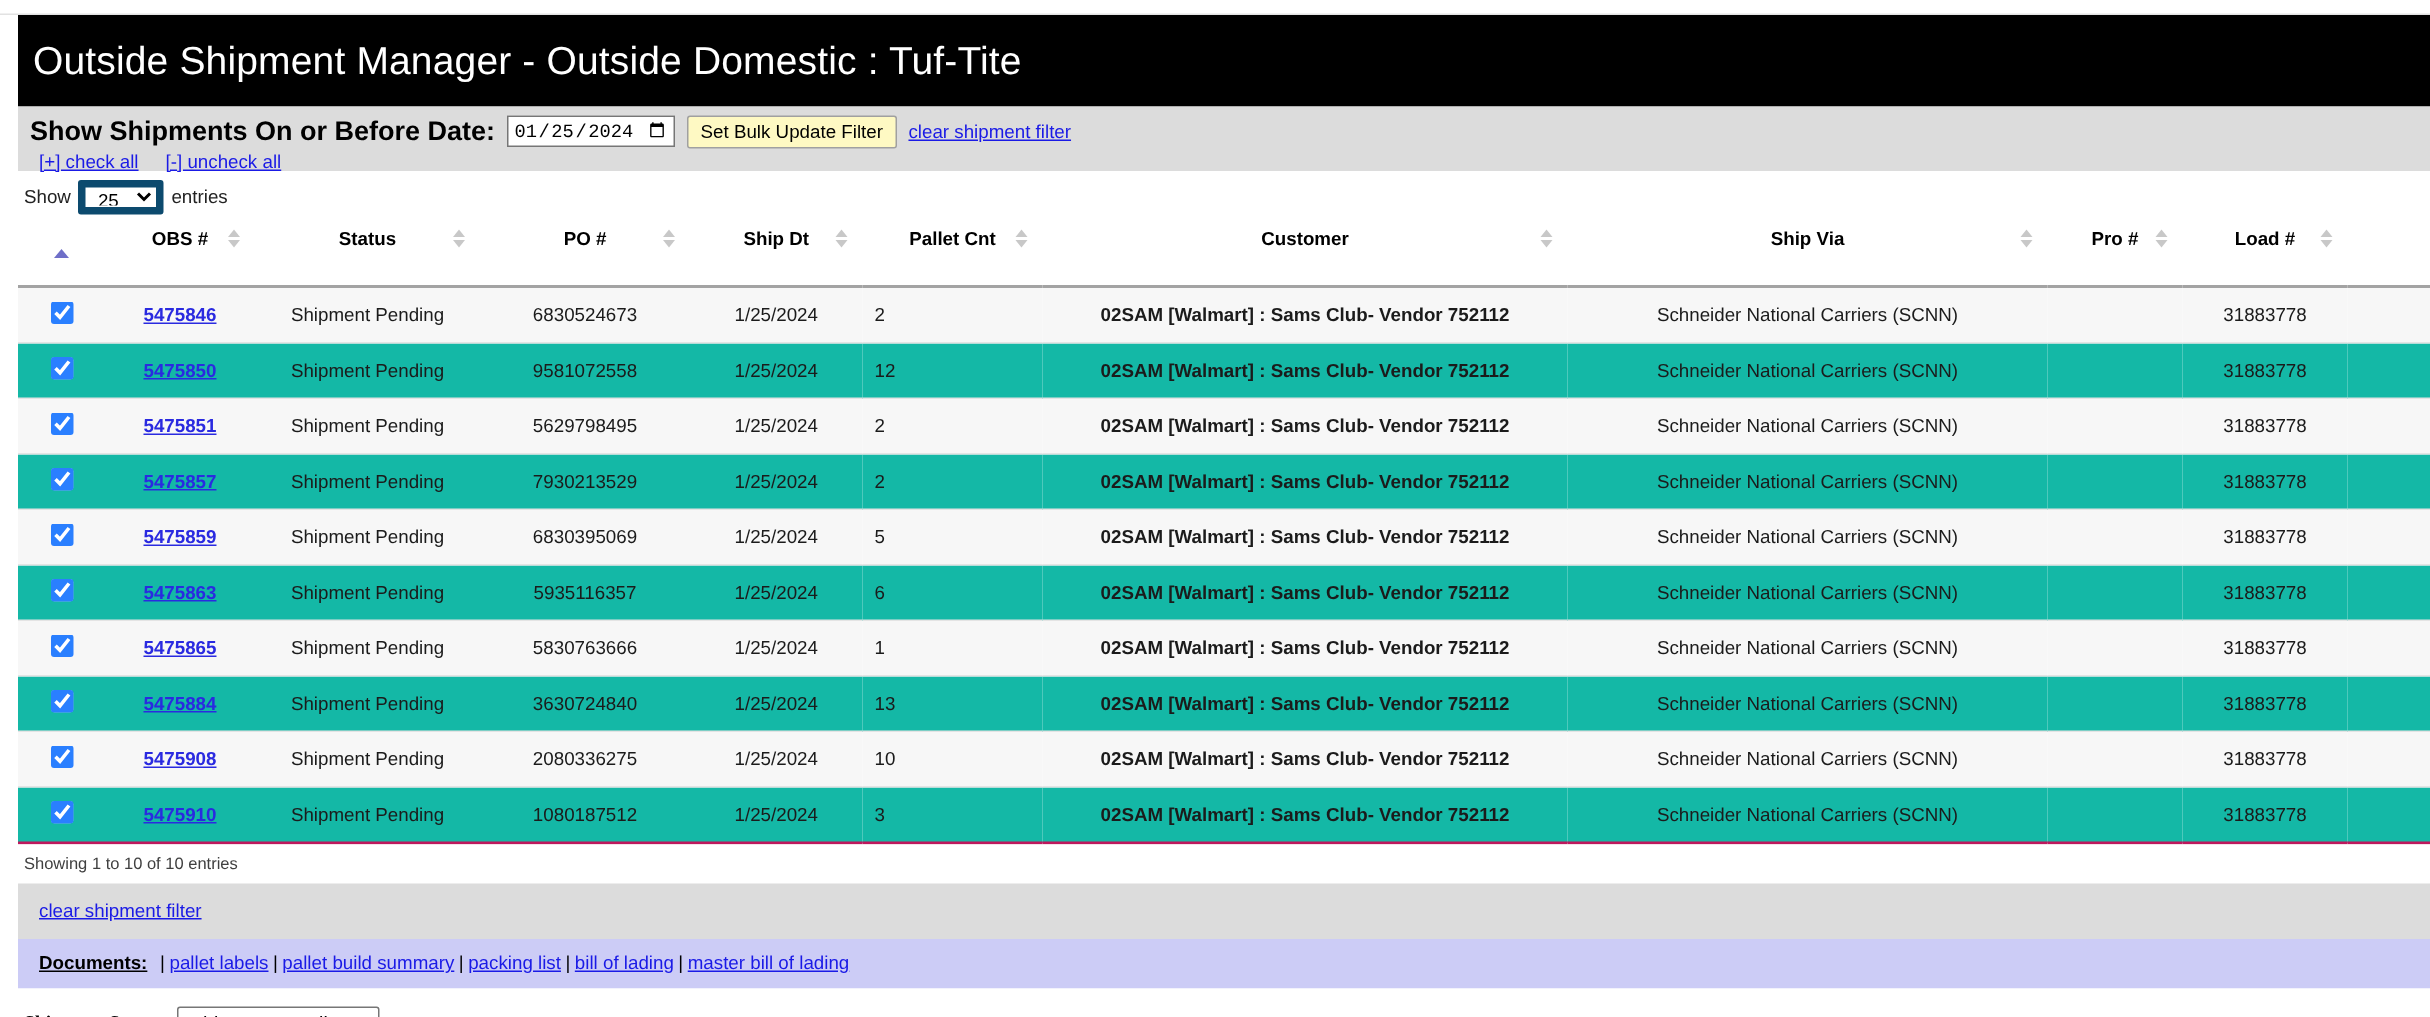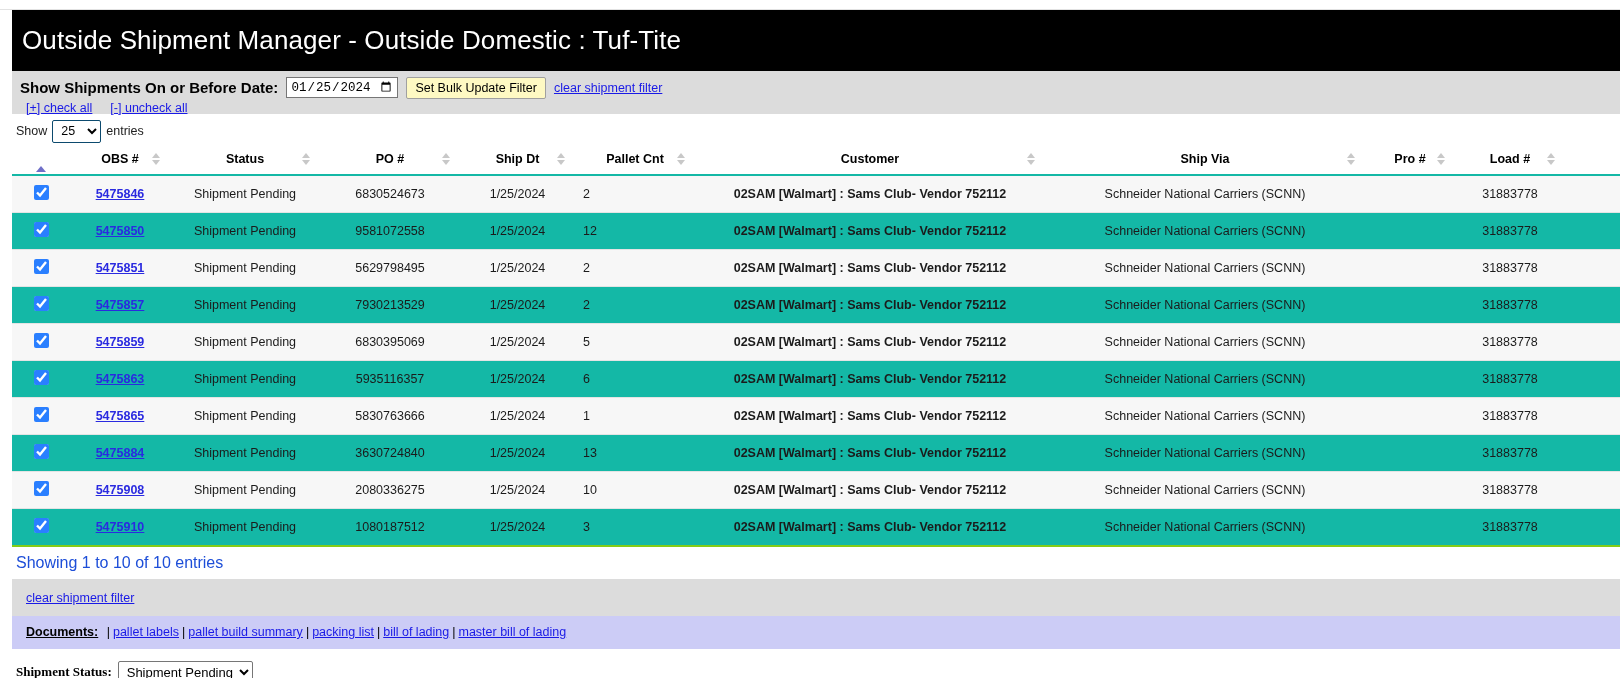--- a/index.html
+++ b/index.html
@@ -56,21 +56,21 @@
     padding: 6px 0 6px 8px;
     height: 43px;
   }
   .filter-row-1 {
     display: flex;
     align-items: center;
     gap: 8px;
     height: 21px;
   }
   .filter-label {
-    font-size: 15px;
+    font-size: 18px;
     font-weight: bold;
     color: #000;
     white-space: nowrap;
   }
   .date-input {
     font-family: "Liberation Mono", monospace;
     font-size: 12.5px;
     padding: 1px 3px;
     width: 112px;
     height: 21px;
@@ -112,21 +112,21 @@
     gap: 5px;
     font-size: 12.5px;
     color: #222;
     height: 32px;
   }
   .show-entries select {
     font-family: "Liberation Sans", sans-serif;
     font-size: 12.5px;
     height: 23px;
     padding: 1px 2px 1px 4px;
-    border: 1px solid #0c4a6e;
+    border: 5px solid #0c4a6e;
     border-radius: 2px;
     background: #fff;
     color: #000;
     cursor: pointer;
   }
 
   
   .table-wrap {
     background: #ffffff;
     overflow: hidden;
@@ -136,22 +136,22 @@
     border-collapse: collapse;
     width: 1700px;
     table-layout: fixed;
     font-size: 12.5px;
   }
   table.grid thead th {
     font-size: 12.5px;
     font-weight: bold;
     color: #000;
     background: #ffffff;
-    border-bottom: 2px solid #14b8a6;
-    padding: 6px 8px 8px 8px;
+    border-bottom: 2px solid #a3a3a3;
+    padding: 6px 8px 24px 8px;
     vertical-align: bottom;
     white-space: nowrap;
     position: relative;
     cursor: pointer;
   }
   th.th-center { text-align: center; }
   .th-inner {
     display: flex;
     align-items: center;
     justify-content: center;
@@ -188,21 +188,21 @@
   table.grid tbody td {
     padding: 9px 8px;
     border-bottom: 1px solid #e4e4e4;
     color: #1b1b1b;
     font-size: 12.5px;
     white-space: nowrap;
     vertical-align: middle;
   }
   tbody tr.odd td { background: #f7f7f7; }
   tbody tr.even td { background: #14b8a6; }
-  tbody tr:last-child td { border-bottom: 2px solid #84cc16; }
+  tbody tr:last-child td { border-bottom: 2px solid #be185d; }
 
   td.c-check { text-align: center; }
   td.c-obs { text-align: center; font-weight: bold; }
   td.c-status { text-align: center; }
   td.c-po { text-align: center; }
   td.c-ship { text-align: center; }
   td.c-pallet { text-align: left; padding-left: 18px; }
   td.c-cust { text-align: center; font-weight: bold; }
   td.c-via { text-align: center; }
   td.c-pro { text-align: center; }
@@ -230,22 +230,22 @@
   col.w-pallet { width: 120px; }
   col.w-cust   { width: 350px; }
   col.w-via    { width: 320px; }
   col.w-pro    { width: 90px; }
   col.w-load   { width: 110px; }
   col.w-seal   { width: 147px; }
 
   
   .showing-info {
     background: #ffffff;
-    font-size: 16px;
-    color: #1d4ed8;
+    font-size: 11px;
+    color: #404040;
     padding: 7px 0 7px 4px;
   }
   .gray-bar {
     background: #dcdcdc;
     padding: 9px 0 10px 14px;
     width: 1608px;
   }
   .docs-bar {
     background: #ccccf6;
     padding: 9px 0 10px 14px;

